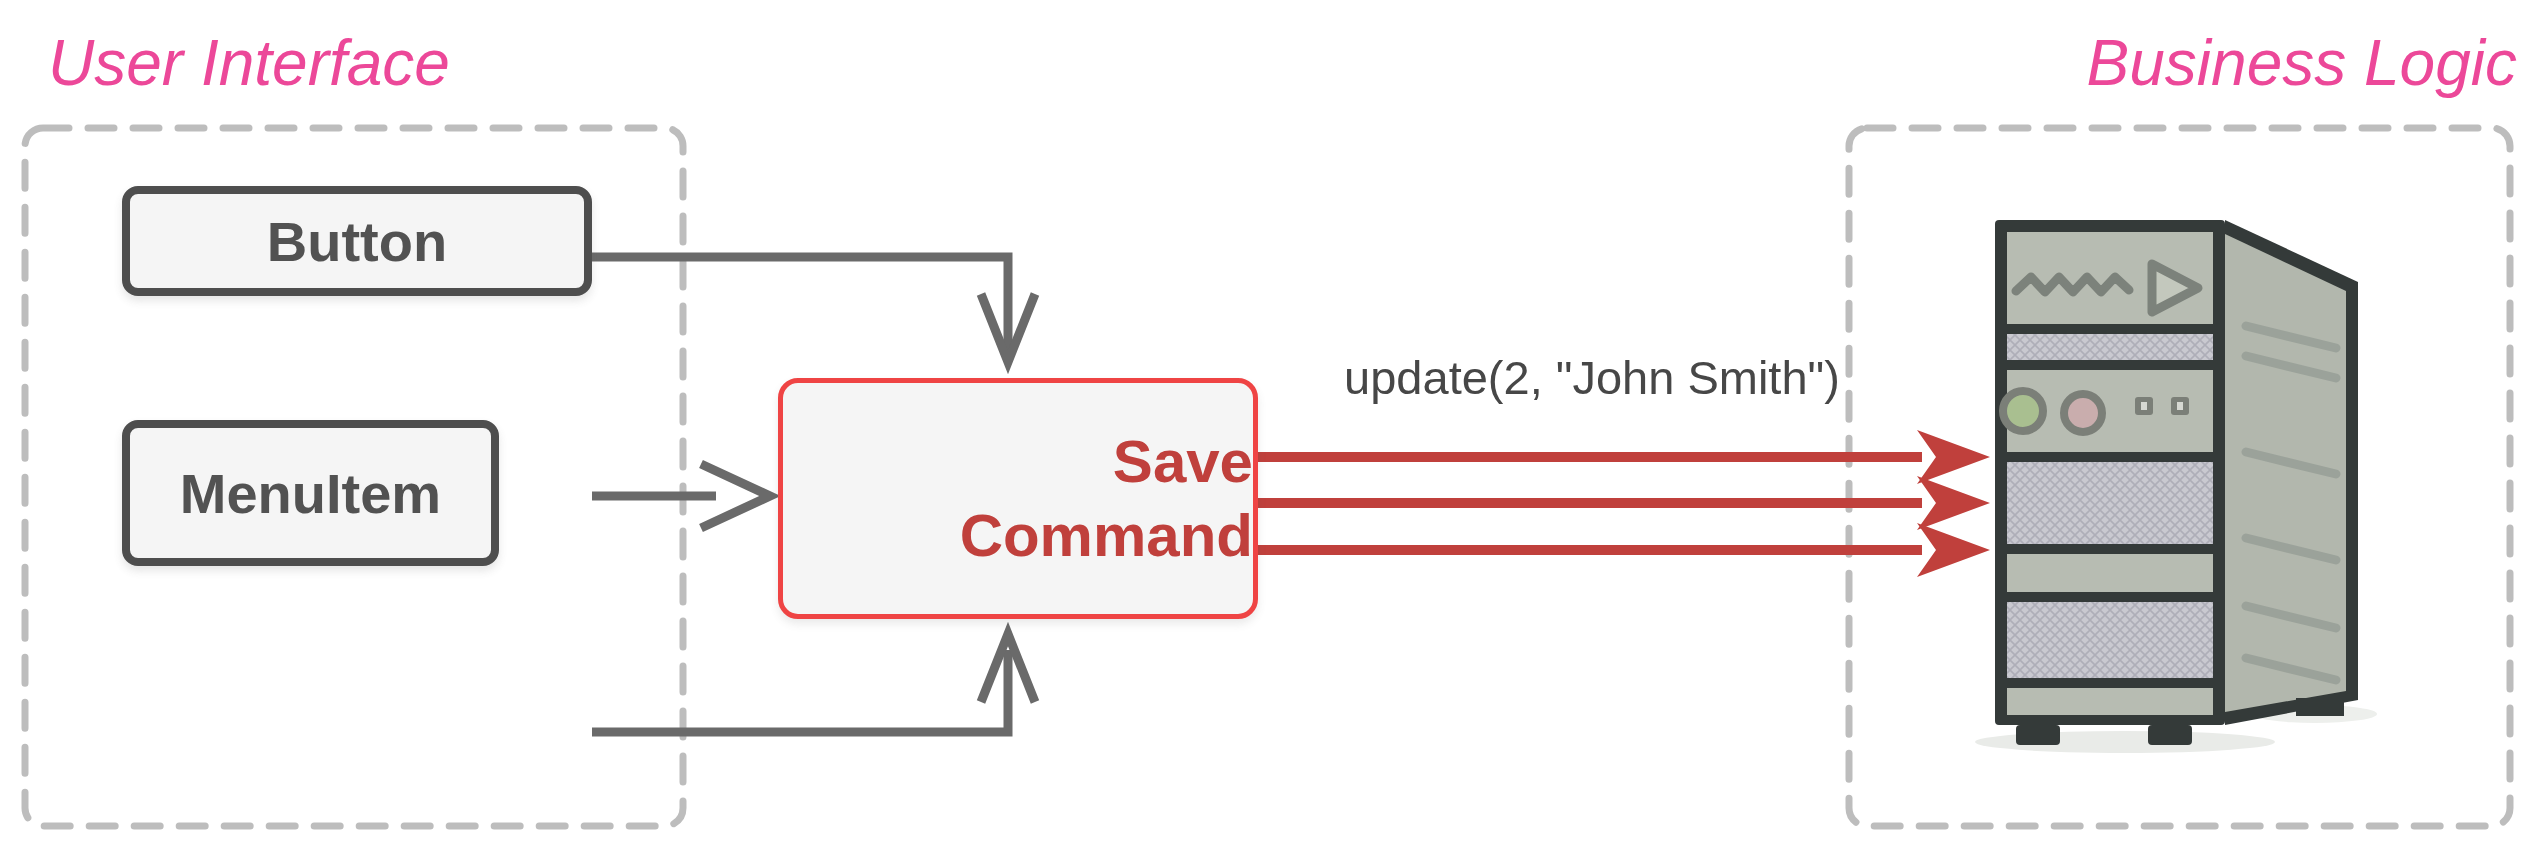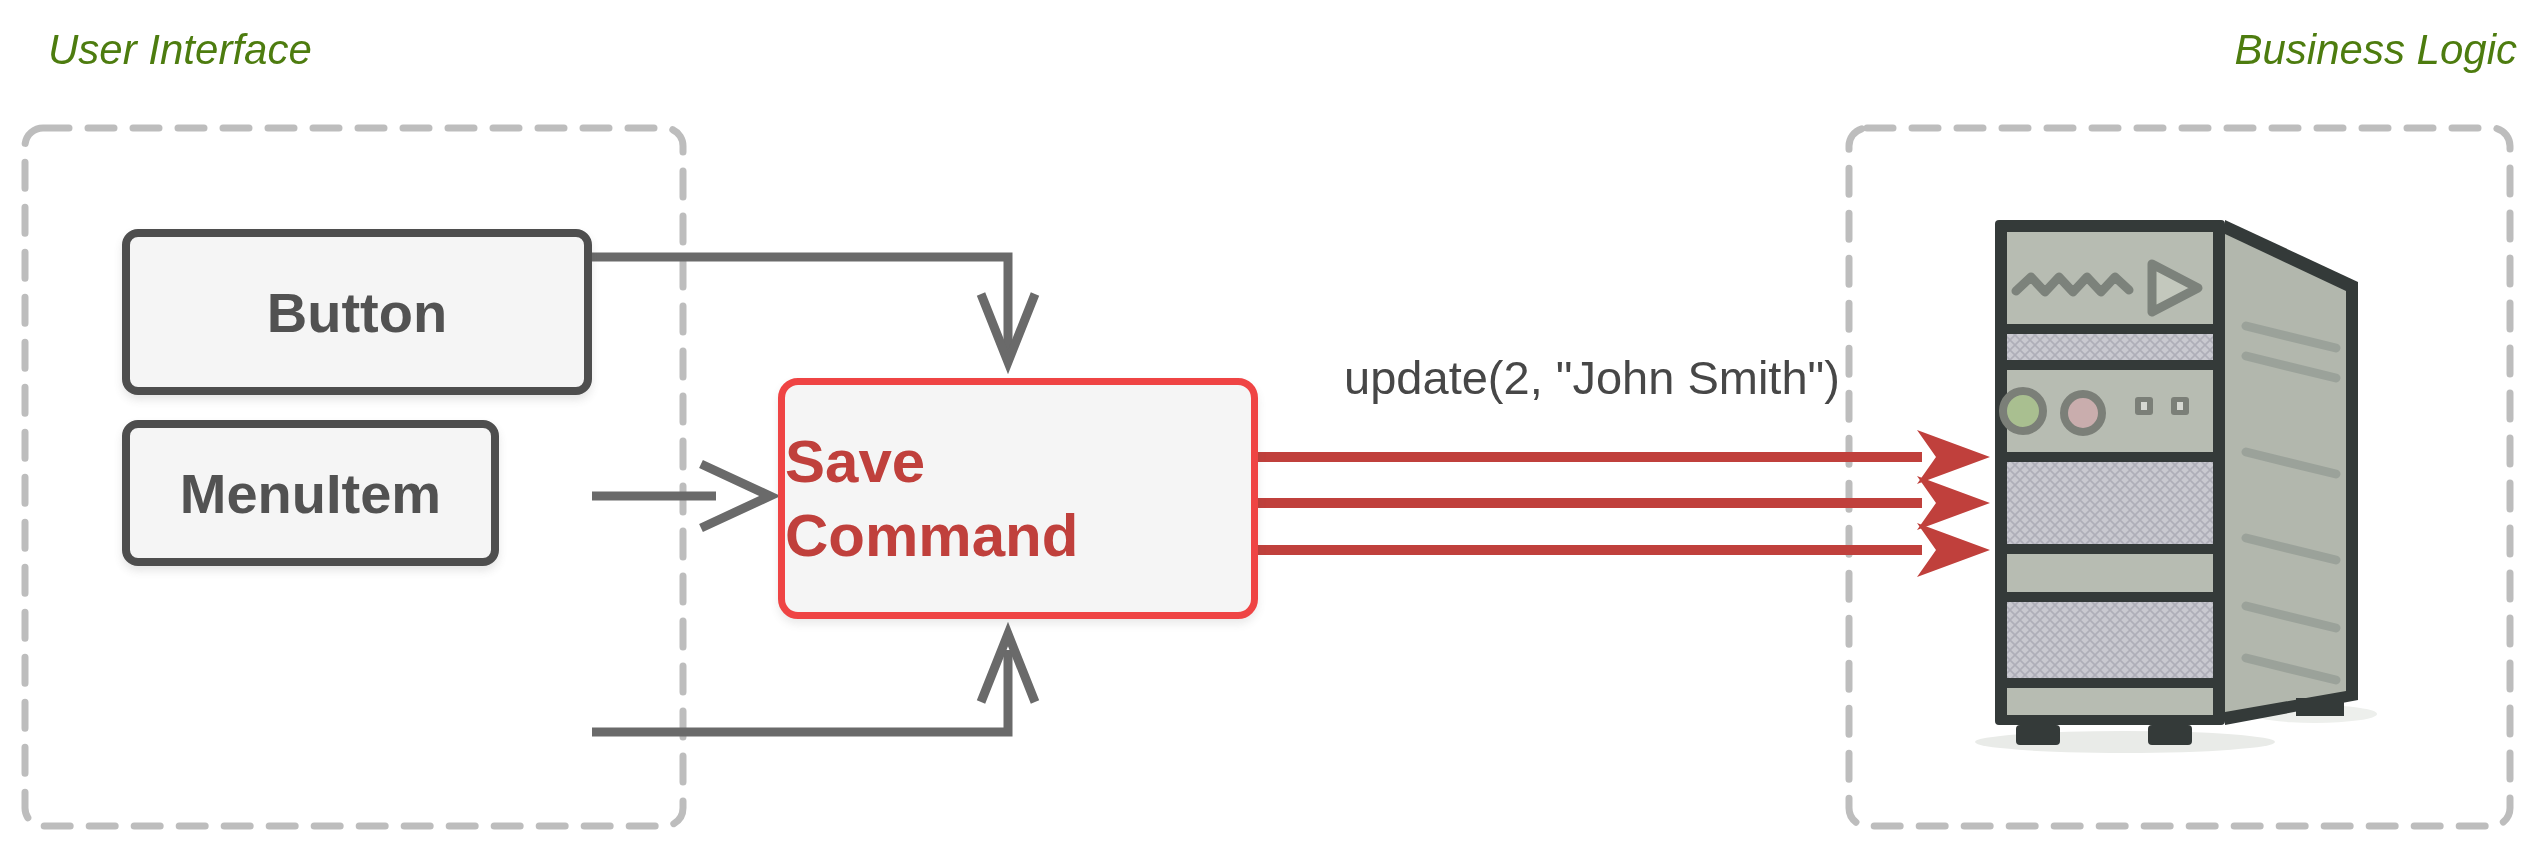--- a/index.html
+++ b/index.html
@@ -8,46 +8,46 @@
     width:2526px;height:866px;
     background:#ffffff;
     overflow:hidden;
     font-family:"Liberation Sans", sans-serif;
   }
   svg.layer{position:absolute;left:0;top:0;}
   .group-title{
     position:absolute;
     font-family:"Liberation Sans", sans-serif;
     font-style:italic;
-    font-size:42px;
-    color:#4d7c0f;
+    font-size:64px;
+    color:#ec4899;
     white-space:nowrap;
   }
   .node{
     position:absolute;
     box-sizing:border-box;
     background:#f5f5f5;
     border:8px solid #4e4e4e;
     border-radius:16px;
     display:flex;align-items:center;justify-content:center;
     font-weight:700;font-size:56px;color:#525252;
     box-shadow:0 5px 9px rgba(80,80,80,0.14);
     white-space:nowrap;
   }
-  .node-button  {left:122px;top:186px;width:470px;height:166px;margin-top:43px;}
+  .node-button  {left:122px;top:186px;width:470px;height:110px;}
   .node-menuitem{left:122px;top:420px;width:377px;height:146px;}
   .node-shortcut{left:122px;top:656px;width:470px;height:142px;}
   .node-save{
     position:absolute;
     box-sizing:border-box;
     left:778px;top:378px;width:480px;height:241px;
     background:#f5f5f5;
-    border:7px solid #ef4444;
+    border:5px solid #ef4444;
     border-radius:20px;
-    display:flex;flex-direction:column;align-items:flex-start;justify-content:center;
+    display:flex;flex-direction:column;align-items:flex-end;justify-content:center;
     font-weight:700;font-size:60px;line-height:1.22;color:#c0403c;
     box-shadow:0 5px 9px rgba(80,80,80,0.12);
   }
   .update-label{
     position:absolute;
     left:1268px;top:350px;width:648px;
     text-align:center;
     font-size:47px;color:#474747;
     white-space:nowrap;
   }

